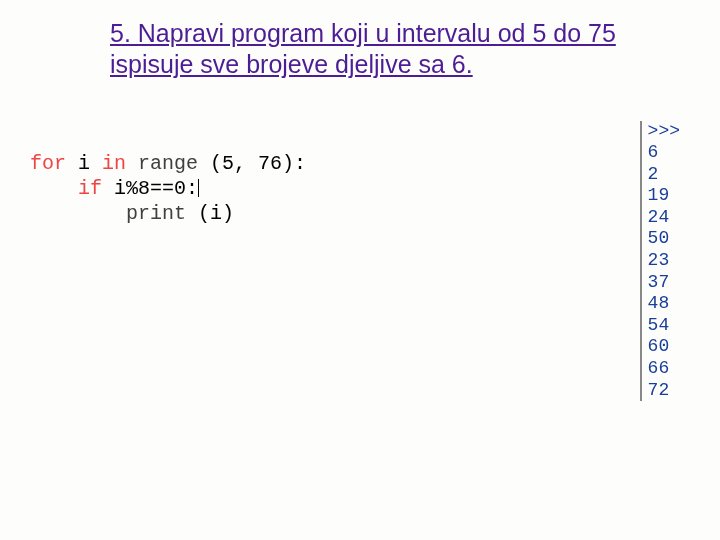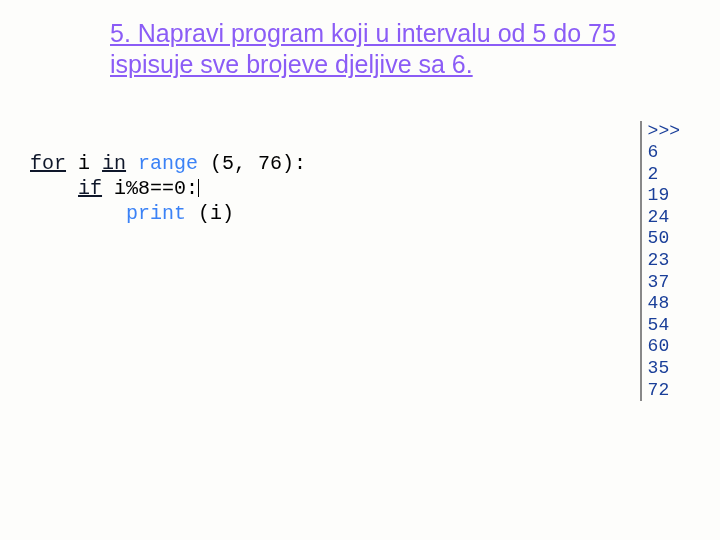--- a/index.html
+++ b/index.html
@@ -13,39 +13,39 @@
   }
   .slide {
     width: 720px;
     height: 540px;
     padding: 18px 80px 0 110px;
     position: relative;
   }
   .title {
     font-size: 25px;
     line-height: 1.25;
-    color: #8b5cf6;
+    color: #4c1d95;
     text-decoration: underline;
     margin-bottom: 70px;
   }
   .content-row {
     display: flex;
     align-items: flex-start;
     position: relative;
   }
   .code-box {
     font-family: "Courier New", monospace;
     font-size: 20px;
     line-height: 1.25;
     white-space: pre;
     position: relative;
     left: -80px;
   }
-  .kw-orange { color: #0f172a; text-decoration: underline; }
-  .kw-purple { color: #3b82f6; }
+  .kw-orange { color: #ef4444; }
+  .kw-purple { color: #404040; }
   .kw-black  { color: #000; }
   .output-box {
     position: absolute;
     right: -40px;
     top: -30px;
     border-left: 2px solid #888;
     padding-left: 6px;
     font-family: "Courier New", monospace;
     font-size: 18px;
     line-height: 1.2;
@@ -78,18 +78,18 @@
       <span class="line">6</span>
       <span class="line">2</span>
       <span class="line">19</span>
       <span class="line">24</span>
       <span class="line">50</span>
       <span class="line">23</span>
       <span class="line">37</span>
       <span class="line">48</span>
       <span class="line">54</span>
       <span class="line">60</span>
-      <span class="line">35</span>
+      <span class="line">66</span>
       <span class="line">72</span>
     </div>
 
   </div>
 </div>
 
 </body></html>

